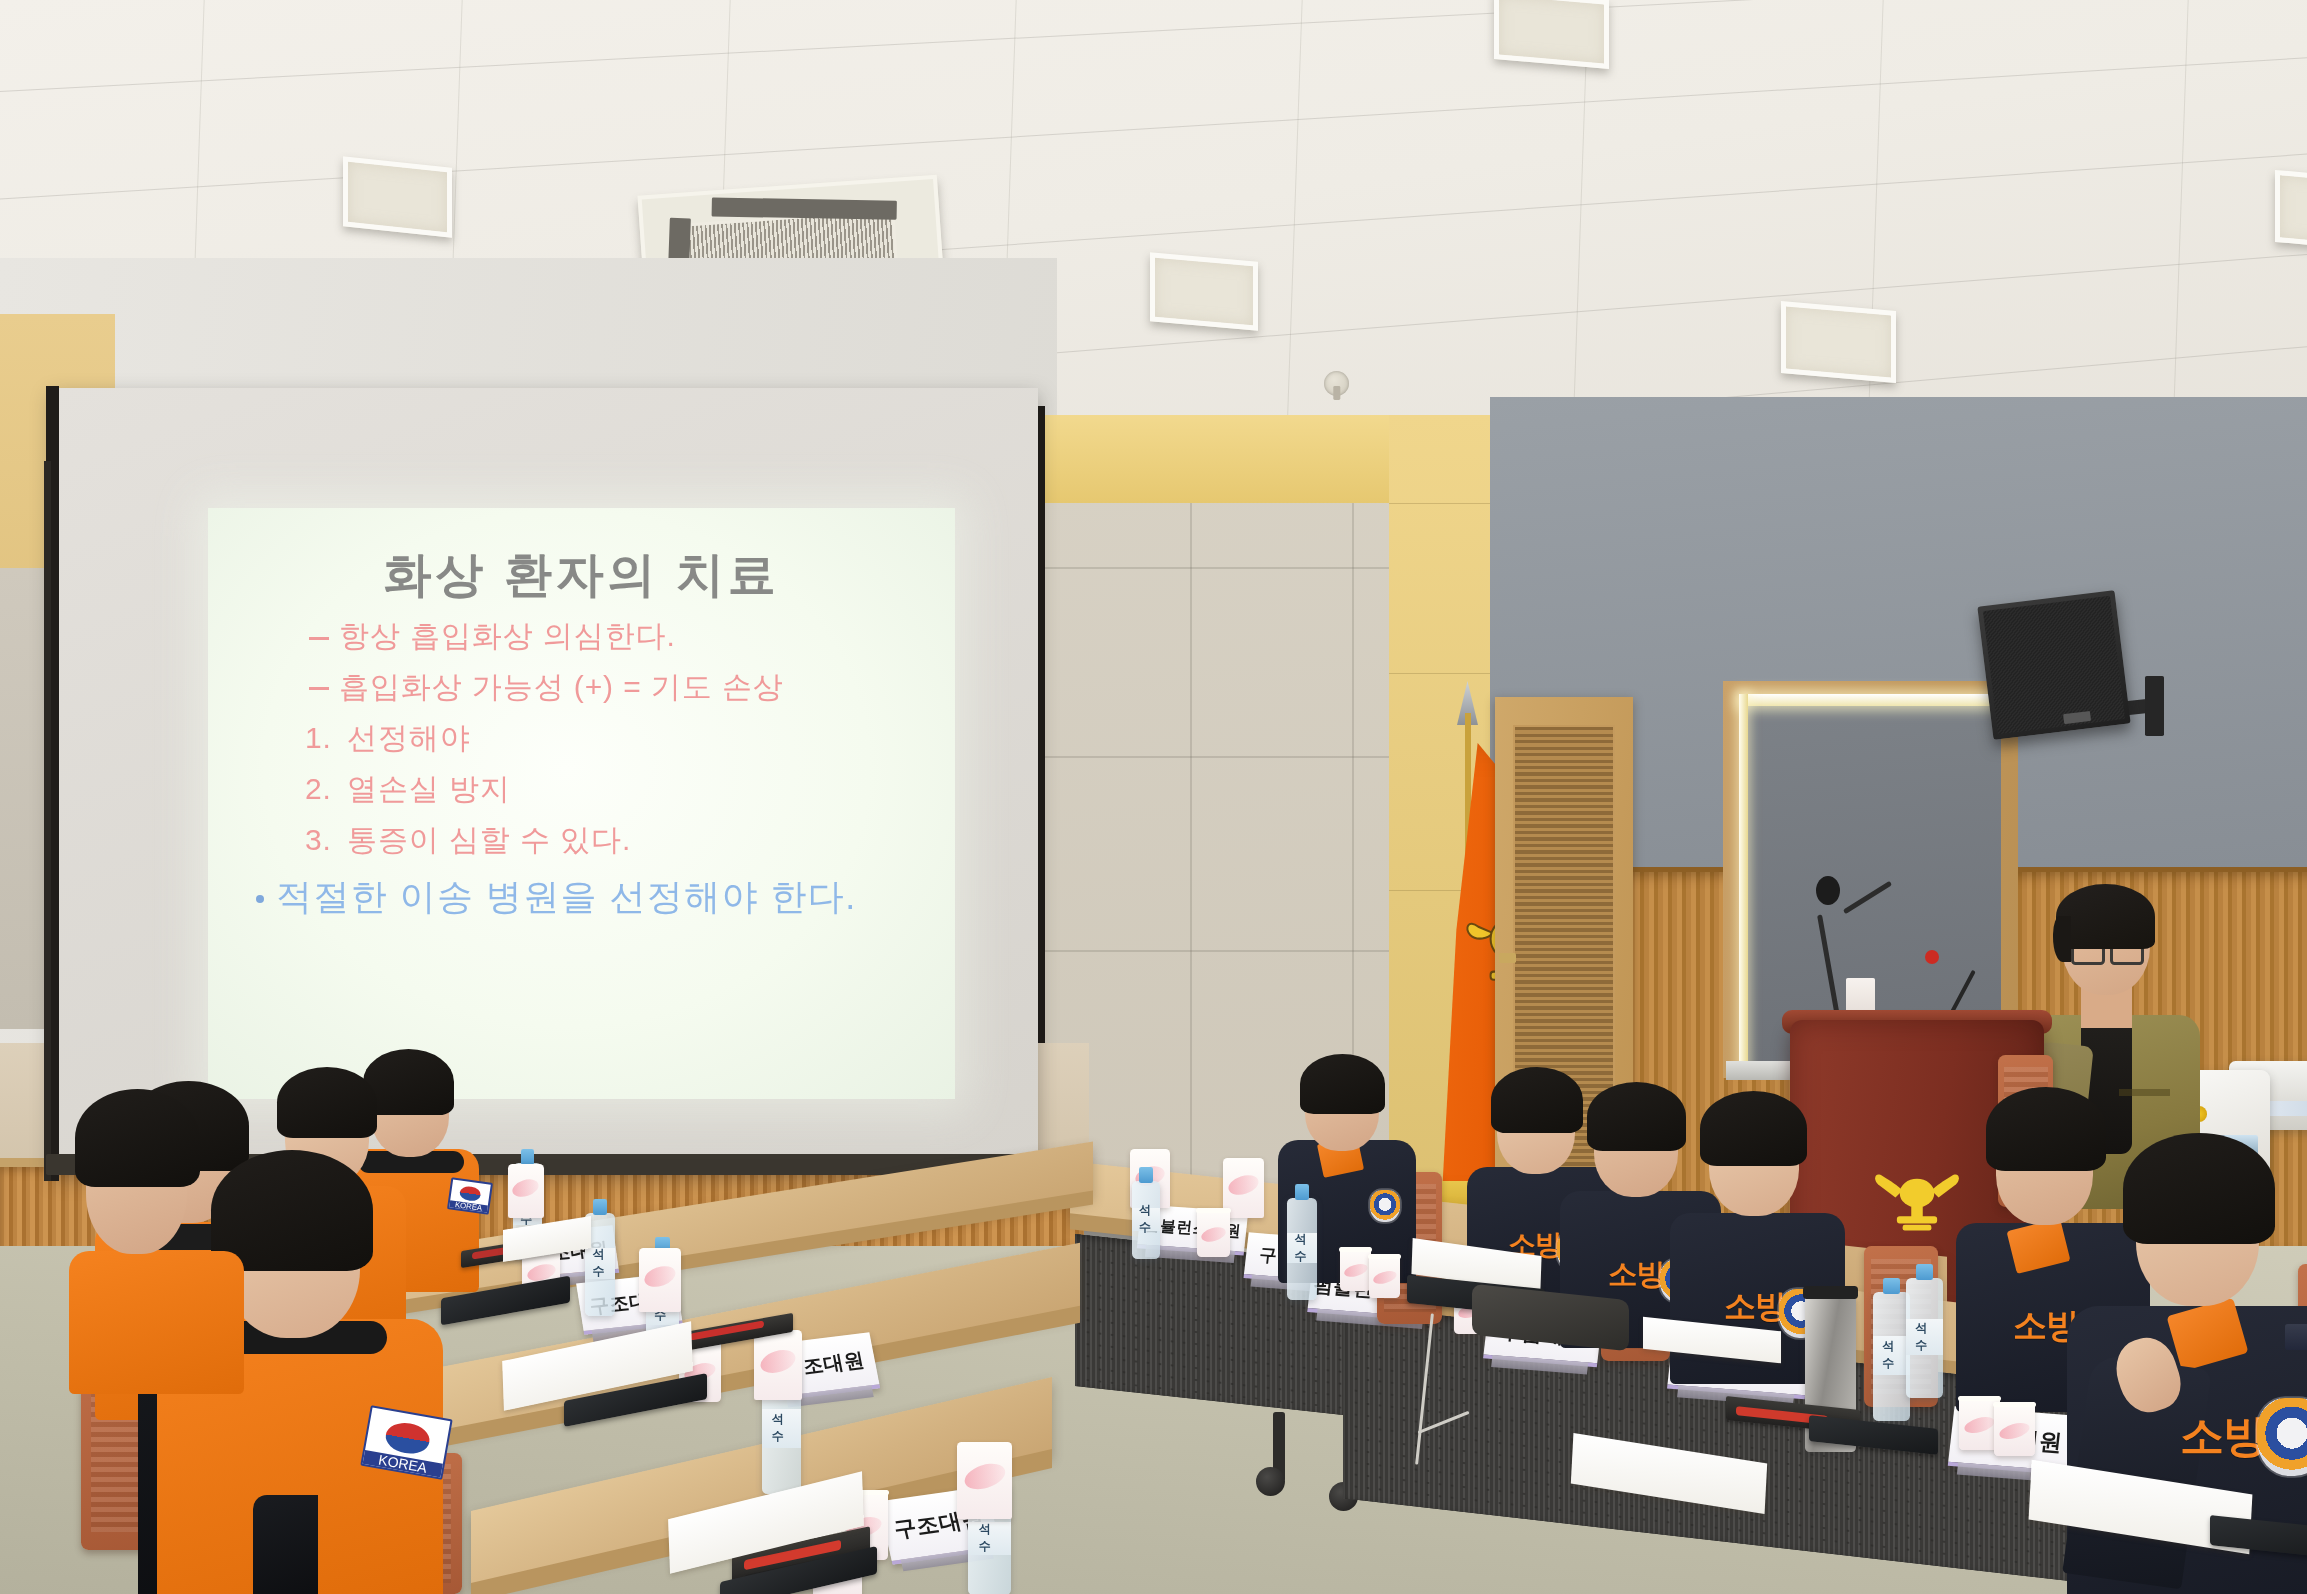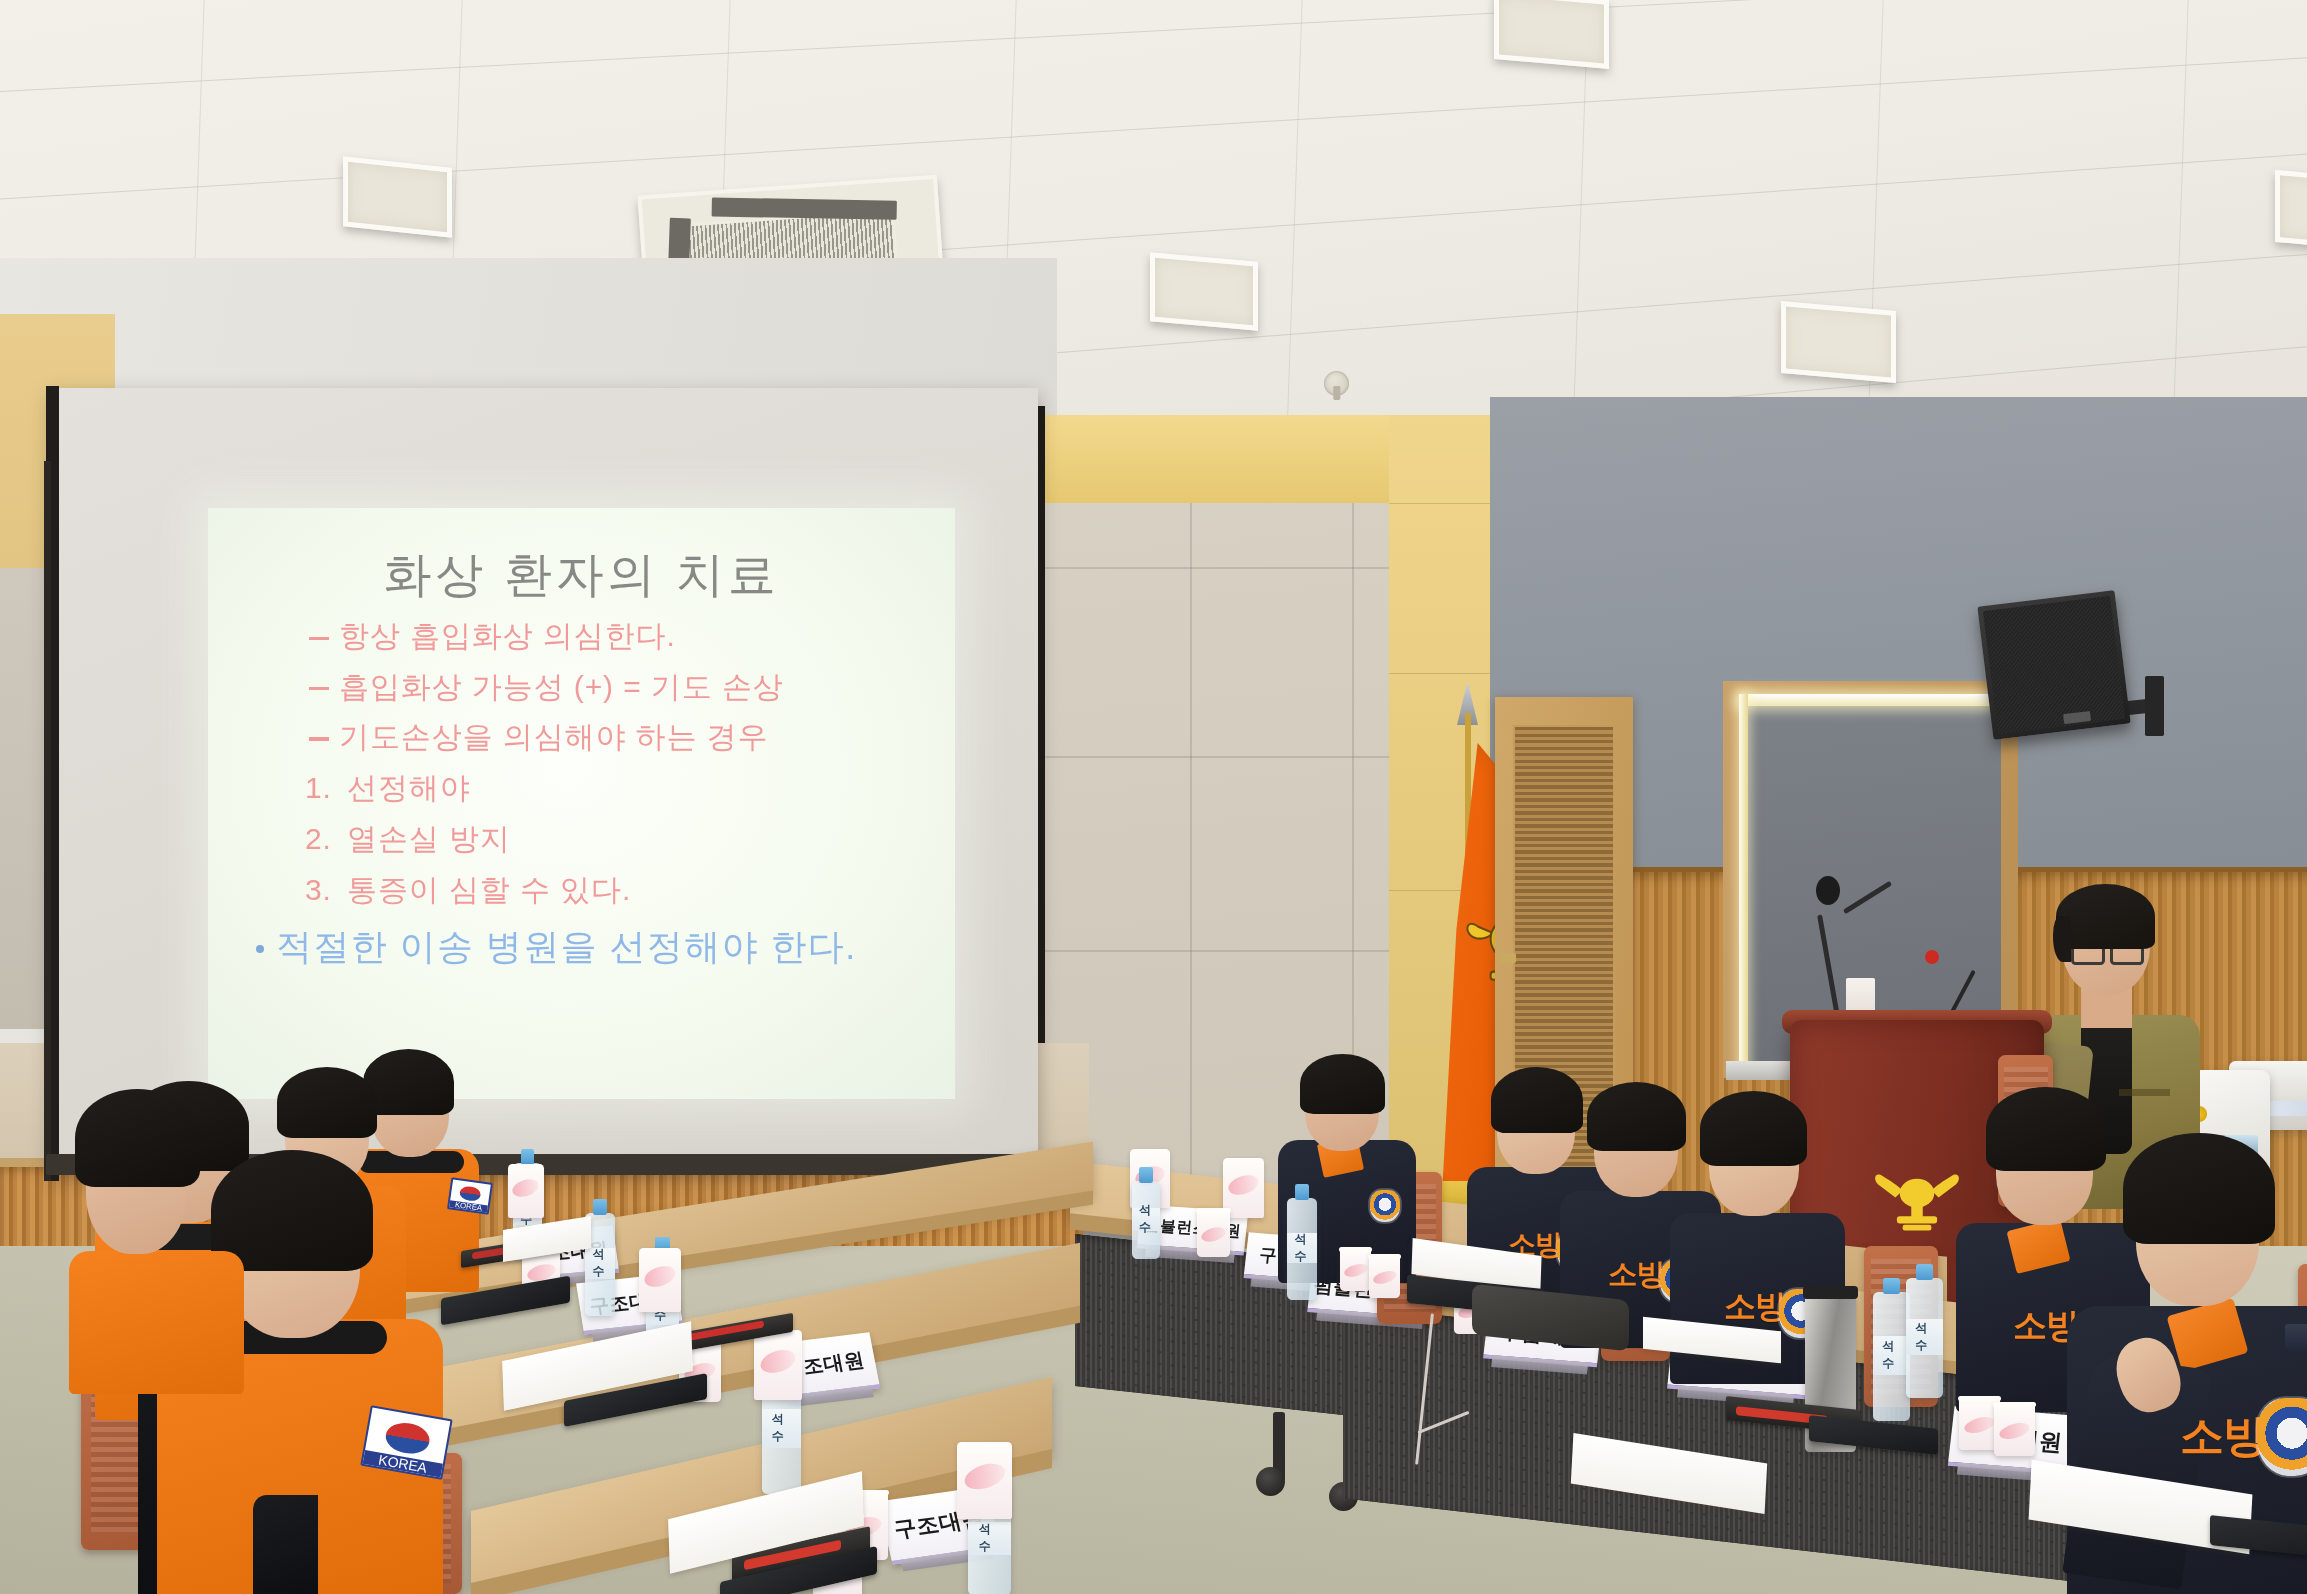--- a/index.html
+++ b/index.html
@@ -79,21 +79,21 @@
   #screenLeftBar{left:46px;top:386px;width:13px;height:795px;background:#201d1a;}
   #screenBottomBar{left:46px;top:1154px;width:997px;height:21px;background:#3a362f;border-radius:1.8px;}
   #screenRoller{left:44px;top:461px;width:7.4px;height:720px;background:#2b2824;}
 
   
   #slide{left:208px;top:508px;width:747px;height:591px;
     background:radial-gradient(ellipse at 48% 44%, #fdfffa 0%, #f5fbef 55%, #e9f2e4 100%);
     box-shadow:0 0 42px 14px rgba(245,250,240,.45);
     padding:27px 32px 14px 32px;}
   #slideTitle{text-align:center;color:#6a6a6a;font-size:48px;letter-spacing:3.7px;
-     font-weight:400;opacity:.78;margin-top:8.3px;}
+     font-weight:700;opacity:.78;margin-top:8.3px;}
   .sl-l1{color:#8fb8e8;font-size:36px;margin:15.7px 0 0 15.7px;letter-spacing:1.4px;}
   .sl-l1 .dot{display:inline-block;width:8.3px;height:8.3px;border-radius:50%;
      background:#7fa8dc;vertical-align:middle;margin-right:12px;}
   .sl-l2{color:#f09a9a;font-size:30px;margin:9.2px 0 0 69px;letter-spacing:0.9px;}
   .sl-l2 .dash{display:inline-block;width:20px;height:3.2px;background:#f09a9a;
      vertical-align:middle;margin-right:10px;}
   .sl-l3{color:#f09a9a;font-size:30px;margin:10px 0 0 65px;letter-spacing:0.9px;}
   .sl-l3 .num{display:inline-block;width:42px;color:#f09a9a;}
 
   
@@ -368,23 +368,20 @@
   <div id="slide" class="abs">
     <div id="slideTitle">화상 환자의 치료</div>
 
 
     <div class="sl-l2">
       <span class="dash"></span><span>항상 흡입화상 의심한다.</span>
     </div>
     <div class="sl-l2">
       <span class="dash"></span><span>흡입화상 가능성 (+) = 기도 손상</span>
     </div>
-    <div class="sl-l2">
-      <span class="dash"></span><span>기도손상을 의심해야 하는 경우</span>
-    </div>
 
 
     <div class="sl-l3">
       <span class="num">1.</span><span>선정해야</span>
     </div>
     <div class="sl-l3">
       <span class="num">2.</span><span>열손실 방지</span>
     </div>
     <div class="sl-l3">
       <span class="num">3.</span><span>통증이 심할 수 있다.</span>

